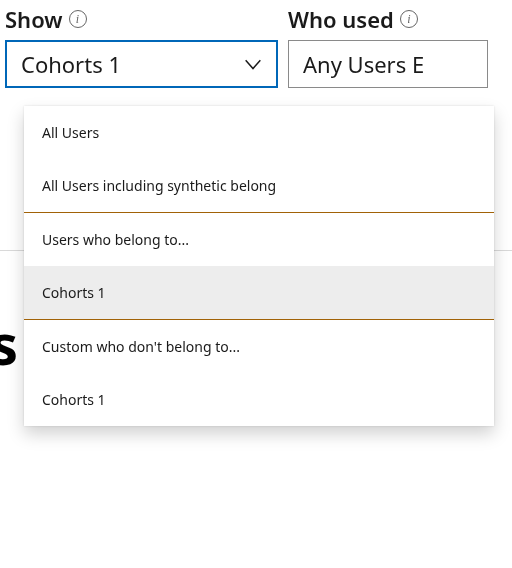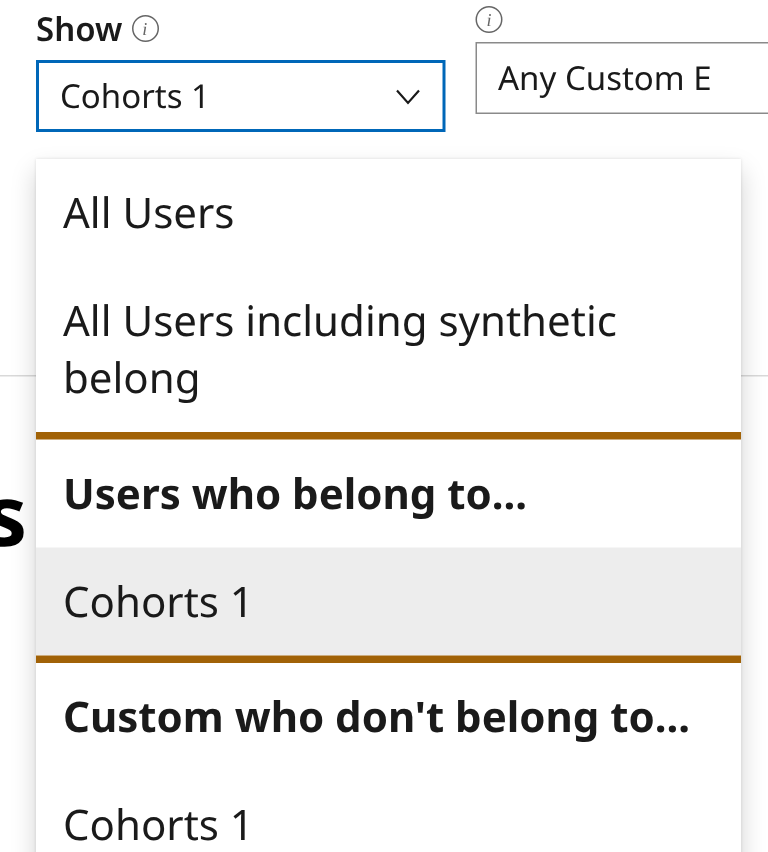--- a/index.html
+++ b/index.html
@@ -7,22 +7,23 @@
     width:512px;height:568px;
     font-family:"Segoe UI",system-ui,Arial,sans-serif;
     background:#fff;
     color:#1a1a1a;
     position:relative;
     overflow:hidden;
     font-size:22px;
   }
   .filters{
     display:flex;
-    gap:20px;
+    gap:10px;
     padding:4px 24px 0 24px;
+    justify-content:flex-end;
   }
   .field{
     display:flex;
     flex-direction:column;
     gap:6px;
   }
   .field-label-row{
     display:flex;
     align-items:center;
     gap:6px;
@@ -62,26 +63,26 @@
   .dropdown{
     position:absolute;
     left:24px;
     top:106px;
     width:470px;
     background:#fff;
     box-shadow:0 8px 16px rgba(0,0,0,.18),0 0 2px rgba(0,0,0,.12);
   }
   .dropdown .opt{
     padding:17px 18px;
-    font-size:28px;
+    font-size:14px;
     cursor:default;
   }
   .dropdown .opt.header{
-    font-weight:700;
-    border-top:5px solid #a16207;
+    font-weight:400;
+    border-top:1px solid #a16207;
     padding-left:18px;
   }
   .dropdown .opt.selected{
     background:#ededed;
   }
   .bg-s{
     position:absolute;
     left:-10px;
     top:305px;
     font-size:56px;
@@ -114,24 +115,25 @@
       <span class="chevron">
         <svg viewBox="0 0 24 24" width="22" height="22">
             <path d="M4 8 L12 17 L20 8" fill="none" stroke="#1a1a1a" stroke-width="1.6"></path>
           </svg>
       </span>
     </div>
   </div>
 
   <div class="field">
     <div class="field-label-row">
+      <span>Who used</span>
       <span class="info-icon">i</span>
     </div>
     <div class="combo grey-combo">
-      <span class="combo-text">Any Custom E</span>
+      <span class="combo-text">Any Users E</span>
     </div>
   </div>
 </div>
 
 <div class="dropdown" id="show-list">
     <div class="opt">All Users</div>
     <div class="opt">All Users including synthetic belong</div>
     <div class="opt header">Users who belong to...</div>
     <div class="opt selected">Cohorts 1</div>
     <div class="opt header">Custom who don't belong to...</div>

